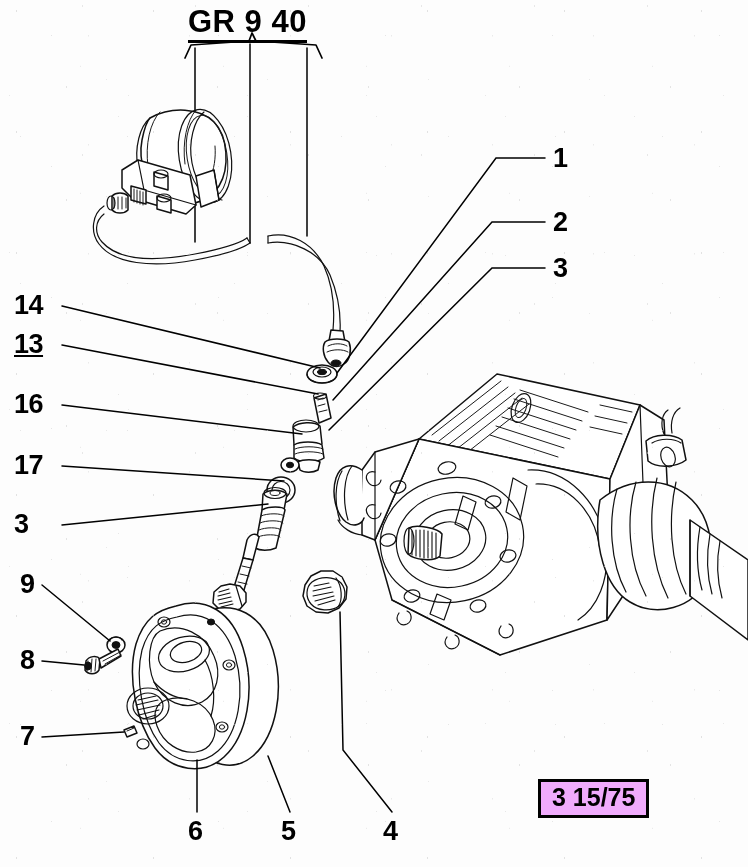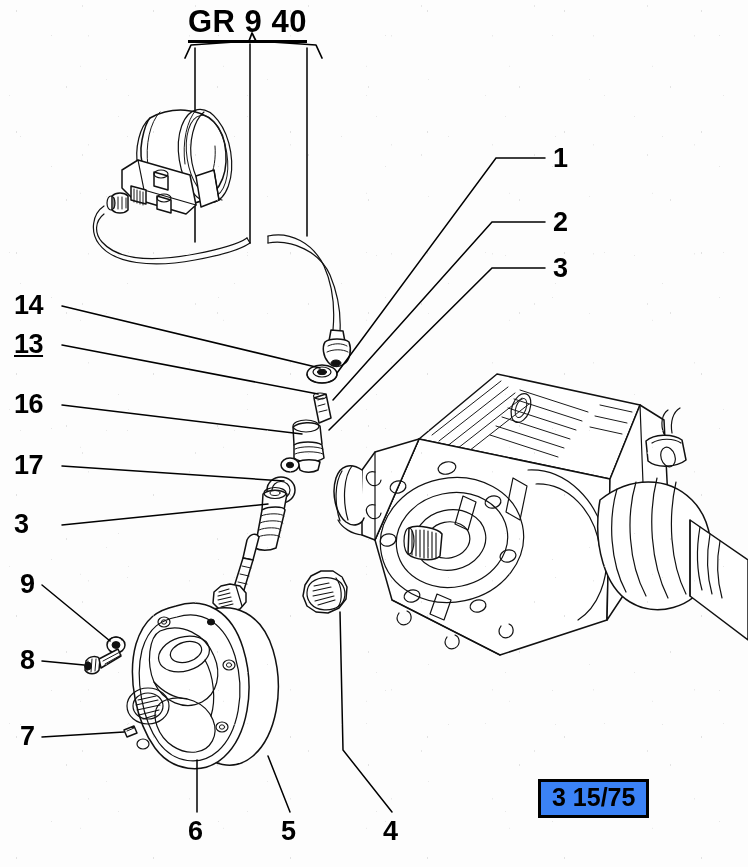--- a/index.html
+++ b/index.html
@@ -63,21 +63,21 @@
   }
   #figbox{
     position:absolute;
     left:538px;top:779px;
     border:3px solid #000;
     padding:2px 11px 4px 11px;
     font-size:25px;font-weight:bold;
     color:#000;
     letter-spacing:0px;
     line-height:1.08;
-    background:#3b82f6;
+    background:#f0abfc;
   }
 </style>
 </head>
 <body>
 
 <div id="page">
 
   <svg id="art" viewBox="0 0 748 867">
 
     <g>

